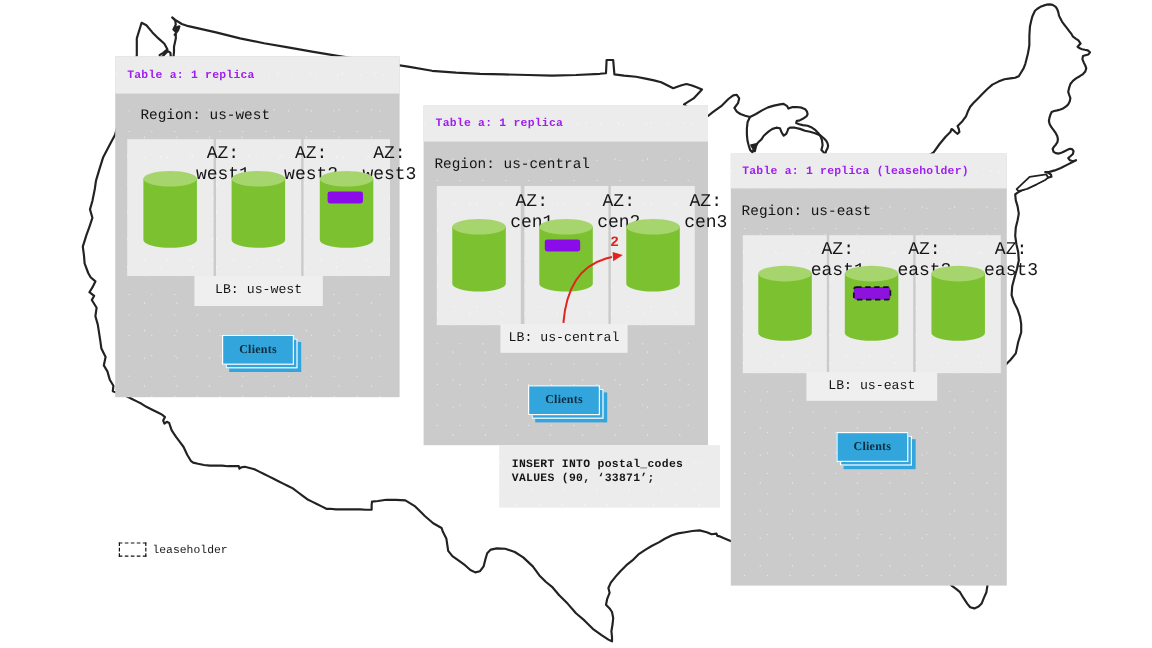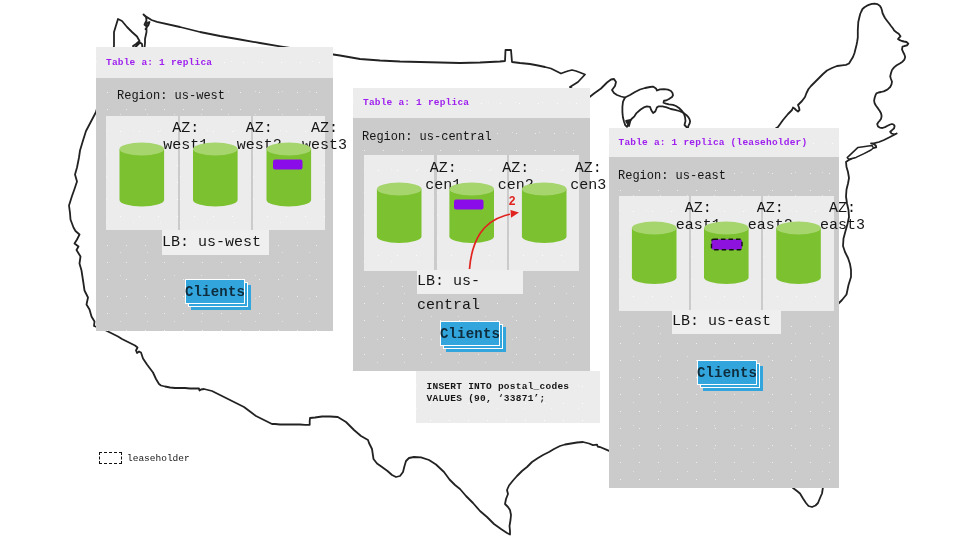--- a/index.html
+++ b/index.html
@@ -9,27 +9,27 @@
   .dots-dark{background-color:#cbcbcb;
     background-image:radial-gradient(#efefef 0.7px, transparent 0.8px),radial-gradient(#e2e2e2 0.6px, transparent 0.7px);
     background-size:19px 17px,27px 23px;background-position:2px 3px,11px 10px;}
   .dots-light{background-color:#ececec;
     background-image:radial-gradient(#fdfdfd 0.7px, transparent 0.8px),radial-gradient(#f6f6f6 0.6px, transparent 0.7px);
     background-size:19px 17px,27px 23px;background-position:5px 7px,14px 3px;}
   .hdr{position:absolute;left:0;top:0;width:100%;color:#9e1fee;font-size:9.5px;font-weight:bold;letter-spacing:0.2px;}
   .regionlbl{position:absolute;color:#141414;font-size:12px;letter-spacing:0px;}
   .azbox{position:absolute;}
   .azlbl{position:absolute;text-align:center;font-size:15px;color:#161616;letter-spacing:0px;padding-left:44px;}
-  .lb{position:absolute;font-size:15px;color:#161616;background:#efefef;}
+  .lb{position:absolute;text-align:center;font-size:11px;color:#161616;background:#efefef;}
   .clients{position:absolute;width:60px;height:25px;}
   .clients .l{position:absolute;width:60px;height:25px;background:#31a5dc;border:1px solid #fff;box-sizing:border-box;}
   .clients .l3{left:6px;top:6px;border:none;}
   .clients .l2{left:3px;top:3px;}
   .clients .l1{left:0;top:0;display:flex;align-items:center;justify-content:center;
-               font-size:14px;font-weight:bold;color:#0e2c3c;letter-spacing:0.2px;}
+               font-size:10px;font-weight:bold;color:#0e2c3c;letter-spacing:0.2px;font-family:Liberation Serif, serif;}
   svg{position:absolute;left:0;top:0;}
 </style>
 </head>
 <body>
 
 <svg id="map" width="960" height="540" viewBox="0 0 960 540" fill="none" stroke="#222222" stroke-width="1.8" stroke-linejoin="round" stroke-linecap="round">
 <path d="M96,112 L105,80 L112,55 L114,46 L114,32 L118,19 L122,21 L127,27 L132,32 L137,36.5 L139.5,41 L136,44 L133,46 L134,48.5 L137,45.5 L140,42.5 L142,44 L142.5,49 L144.5,48 L145,43 L145,39 L146.5,32 L146.5,28 L145.5,29 L148.5,25 L149.5,22 L147.5,22.5 L146,26 L144.5,24.5 L146.5,20.5 L146,17 L143.5,14.5 L146,16.5 L151.5,20 L157,21.8 L180,27 L200,32 L220,36 L240,39.5 L260,43 L280,46.3 L300,49.5 L320,52.5 L340,55.5 L360,59 L380,60.5 L400,61.5 L420,62 L440,62.5 L460,63 L480,62.5 L500,61.5 L505,61 L505.5,50 L511,50 L512,62 L520,63 L530,64 L538,65.5 L545,67 L551,68.5 L556,71 L561,73.5 L565,72 L568,71 L572,70 L576,71 L580,72.5 L585,74.5 L578,82 L570,87 L578,94 L589,97.5 L594,93.5 L601,88.5 L607,82.5 L611,79.5 L614,79 L616,82 L615,86 L612,90 L614,93 L617,95 L621,96.5 L625,97.5 L630,95 L635,92 L640,89.5 L645,88 L650,87 L653,86.6 L656,88.5 L657,90.5 L660,89.3 L664,89.2 L668,89.7 L671,91 L672.5,93 L673,95.2 L672,97 L669,99 L666,100.5 L664,100.6 L663.5,102.6 L666,103.6 L669,104.3 L673,104.8 L676,106 L679,108 L682,111 L684,114 L685,117 L685.5,121 L684.5,125 L687,127.5 L689.5,132 L770,132 L778,127 L783,120 L788,114 L792,110 L793,107.5 L794.5,108.5 L796,110 L798,111.5 L799.5,110 L799,107.5 L798,105 L799.5,103.5 L802,101 L805,97 L806.5,93 L808.5,89 L811,86 L815,82 L819,78 L823,74 L827,70.5 L832,68 L837,66 L842,65.3 L846,64.8 L849,63.5 L850.5,61 L853,57 L854.5,53 L855.5,49 L856.5,45 L857.2,41.5 L857.8,37.5 L857.8,30 L858.3,22 L859.2,18 L860.2,14 L861.3,11.5 L862.5,9 L864.5,7.3 L867,5.7 L869.5,4.7 L872,3.9 L874.6,3.6 L877.2,4.1 L879.8,5.7 L881.1,7.8 L882,10.5 L882.5,13 L883.7,15.5 L885,18 L887,20.7 L889,23.3 L891,26 L893,28.5 L894.2,30.6 L896.7,32.4 L898.7,33.7 L900.5,36.3 L899.2,37.6 L898,39 L899.8,40.2 L901.8,41 L904,41.5 L906.5,42 L908.3,43.6 L907,45.4 L904.5,46 L902.5,46.7 L902,49.3 L903.1,52 L904.4,54.5 L905.2,57 L904.4,59.6 L902.5,61.7 L899.8,63.5 L896.7,65.3 L894.1,67.4 L892,70 L891,73 L890.2,76.5 L891,79 L892,81.7 L891.5,84.3 L890.2,87 L888.4,88.7 L886.3,90.2 L883.7,91.3 L881,92 L878.5,92.5 L876.4,93.3 L875.4,95.4 L874.6,98 L874.1,100.6 L874.6,103.2 L876,105.8 L878,108.4 L879.8,111 L881.1,113.5 L881.6,116 L881.1,118.7 L879.8,120.6 L878.5,122 L877.2,124 L878,126.5 L879.8,127.6 L882.4,128 L885,127.1 L887.6,125.8 L890.2,124.5 L892,124 L893.6,124.5 L894.6,126 L894.1,128.3 L892,130.2 L890.2,131.7 L891.5,133.5 L894.1,134.3 L896.7,133.5 L890,137 L884,140 L879,142 L874.5,143.2 L871,143.3 L874,144.2 L875.8,145.5 L876.2,147.3 L871.5,148.4 L869.5,150.2 L864,153 L857,156.2 L851.5,158.6 L848,160.5 L846,162 L846.5,167 L848,172 L849,178 L848,183.5 L846.5,189.5 L846,196.5 L847,203.5 L848.5,210 L849,217 L847.5,224 L845.5,231 L843.5,238.5 L843,246 L845,252 L848,258 L850,264 L851,270 L851,277 L848.5,285 L846.5,294.5 L842,300 L837,305 L830,330 L824,360 L812,390 L786.5,410.5 L790,419 L795,427 L799.5,434 L804,440 L809,450 L813,459 L817,466 L820,473 L822,480 L823,487 L822,493.5 L820,498 L818,503 L815.5,505.5 L812,507 L808.5,506 L806,503 L803,498.5 L800,493.5 L797,491 L793,488 L790,484.5 L787.5,481 L785.5,477.5 L784,474 L782.5,471 L781,468 L779.5,464.5 L777.5,460.5 L775,457 L772,454.5 L769.5,452.5 L767.5,453.5 L765.5,450 L764.5,446 L764,442 L762.5,438 L760,432.5 L757,428.5 L753,426 L748,421.5 L743,417.5 L737,415.5 L731,415.5 L725,418 L720,422.5 L716,425.5 L710,424 L707,421.5 L704,419 L700,416.5 L697.5,415.5 L694,415.8 L691,416.2 L688,416.9 L684.6,417.5 L681,416.2 L678,418.1 L674,422.7 L671,424.8 L669,425.3 L668,421 L666.5,417.5 L665,416.2 L663.5,417.5 L662,421 L661,425.3 L659,430 L656.5,436 L654,442 L652.2,446 L653.5,447.9 L654.1,449.9 L653.5,451.8 L651.5,452.9 L649.6,452.5 L648.3,451.2 L647.6,449.2 L648.3,446.6 L648.9,444 L650.2,441.4 L650.9,438.8 L649.6,436.9 L648.9,438.2 L648.3,440.1 L647,442.7 L644.4,444.7 L641.8,444.7 L639.9,443.4 L639.2,441.4 L641.1,439.5 L641.8,437.6 L639.9,436.9 L637.3,438.2 L634.7,438.8 L632.7,438.2 L632.7,436.3 L635.3,435 L637.9,433 L636,432.1 L632.7,433 L628.8,434 L625.6,433.7 L623.7,432.4 L623,429.8 L624.3,427.8 L627.6,426.9 L632.7,426.6 L637.9,427.8 L642.5,429.8 L645.7,433 L644.4,436.3 L640.5,442.7 L638.6,444.7 L637.9,447.9 L636.6,451.8 L636,455.7 L634.7,459.6 L631.4,458.3 L627.6,455 L624.3,452.5 L620,453.2 L617.9,453.1 L611.4,451.8 L606.8,449.9 L600,447 L597.8,446.6 L597.1,444.7 L593,445.2 L589,443.5 L583,442 L577,442.5 L571,443.5 L565,444.5 L560,446 L554,449 L549,452 L543,455 L538,458 L532,462 L527,467 L522,471 L517,476 L513,480.5 L509,485.5 L507,490 L508,494 L506,499 L505,504 L508,507 L510,510 L511,515 L510.5,520 L509.5,526 L510,531 L510,534.5 L507,533 L501,529 L494,524 L487,517 L480,511 L473,503 L466,496 L460,489 L455,485 L449.5,479.5 L444,472 L436,464.5 L429,460 L421,457.3 L414,457 L409,458 L406,461 L404.5,466 L403,472 L400,476 L396,477 L392,475 L387.5,471 L382,467 L377,463.5 L373.5,459 L372,449 L369,443 L368,440 L361,436 L354,430 L346,422 L337.8,417 L330,416.5 L322,416.5 L315,417.5 L310,418 L309.7,421 L309.7,424.8 L305,424.8 L300,424.5 L290,424.5 L280,424.5 L275,424 L272,424 L268,422 L264,420 L260,418 L256,416 L252,413 L248,410 L244,407 L240,405 L236,403 L232,401 L228,399 L224,397 L220,395 L216,393 L212,391 L208,390 L204,389 L201,389.5 L199.5,390.5 L199,388.5 L195,388.5 L190,388.5 L185,388 L180,388 L175,388 L170,387.5 L165,386.5 L161,385.5 L159,384 L156,379 L153,372.5 L150,368.5 L147,364.5 L145,361.5 L143,358.5 L142,355.5 L141,352.5 L139,351.5 L137,353 L136,350.5 L137.5,347.5 L135,345.5 L132,344 L129,342.5 L126,341 L122,339 L118,336.5 L114,334.5 L110,332.5 L106,330.5 L102,329 L98,327.5 L94,326 L94.5,321.5 L91.5,316.5 L89.5,309.5 L86.5,304.5 L88,297.5 L84.5,290.5 L83.5,283.5 L81.5,270.5 L79.5,263.5 L80.5,256.5 L76.5,250 L78.5,246.5 L74.5,243.5 L77,239.5 L79.5,234.5 L75.5,231 L73.5,227.5 L70.5,219.5 L70,213 L69,205.5 L72,196 L74.5,189 L77,181.5 L75,174.5 L77,167.5 L79,157.5 L80,150.5 L83,140.5 L86,131 L91,121.5 L96,112 Z"></path>
 <path d="M625,97.5 L623,101.7 L622.4,106.9 L622.4,112.1 L622.9,117.3 L624,121.5 L625.2,125.1 L627,126.8 L629.2,122.5 L631.5,119 L634.4,116.3 L636.5,113.1 L640.6,109.5 L643.8,107.4 L646.9,106.4 L650,106.9 L651,109.5 L652.1,111.6 L653.1,113.1 L655.2,111.6 L656.3,109 L656.8,107.4 L658.3,106.4 L662.5,106.4 L666.7,107.4 L670.8,109 L675,109.8 L679.2,111 L683.3,112.6 L686.5,115.2 L688.5,117.3 L689.6,119.4 L690.1,121.5 L689.6,123.5 L688.5,125.6 L688,127.5"></path>
 <path d="M872,145.4 L858,147.4 L847.2,157.6 L848.8,159.2 L856,157.4 L864,153.6 L871,150 L873.4,148 Z" fill="#ffffff" stroke-width="1.5"></path>
 <path d="M626,121 L630.5,120 L629,126 Z" fill="#222222"></path>

